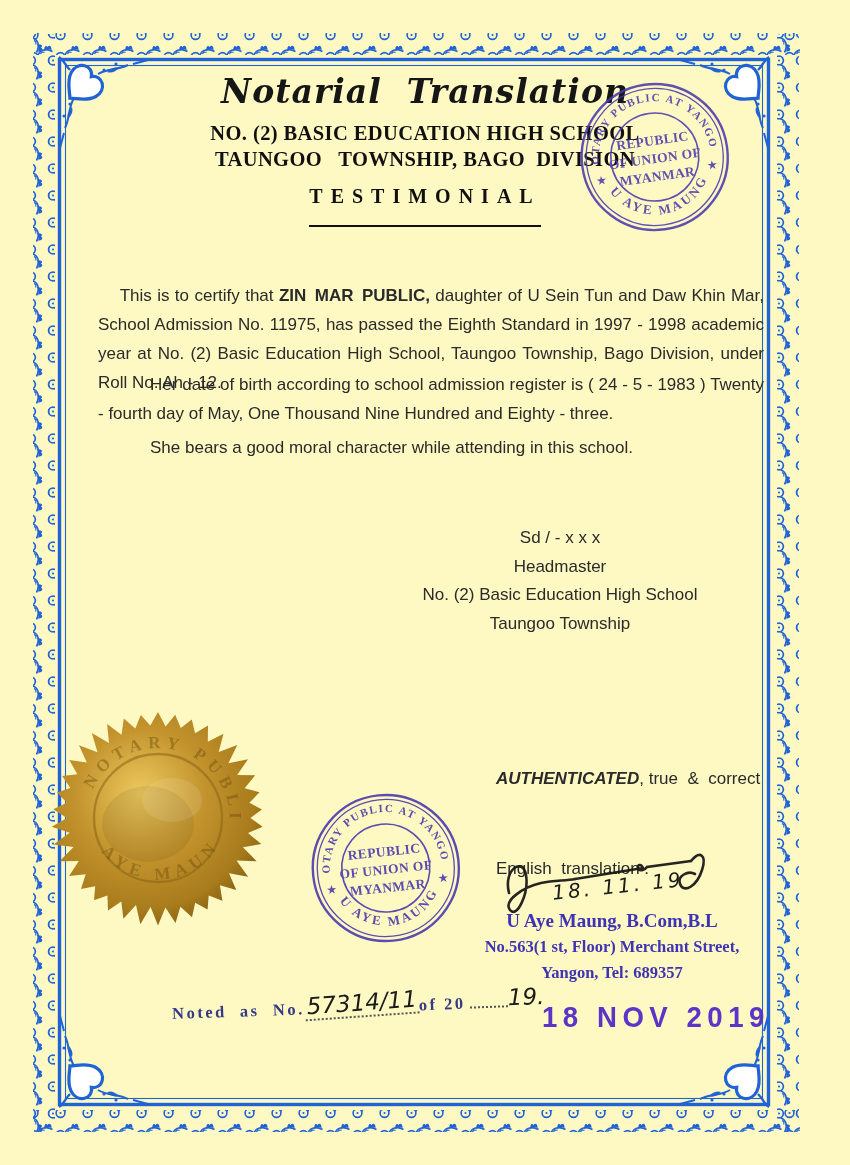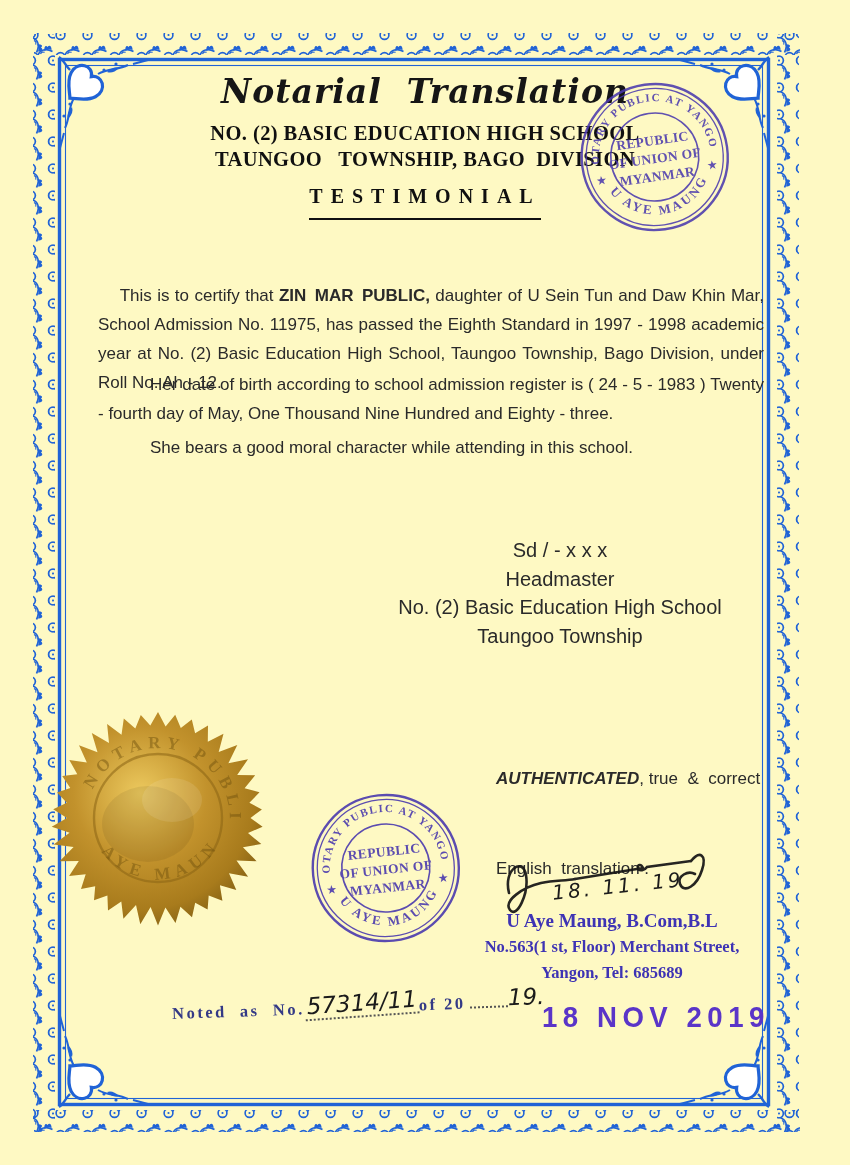--- a/index.html
+++ b/index.html
@@ -11,26 +11,26 @@
   .sB{stroke:var(--border_blue);fill:none;}
   .fB{fill:var(--border_blue);}
   .heartP{fill:#ffffff;stroke:var(--border_blue);}
   
   .script-title{font-family:"DejaVu Serif",serif;font-style:italic;font-weight:700;
                 font-size:33px;color:#161616;letter-spacing:1px;white-space:pre-wrap;}
   .school{font-family:"Liberation Serif",serif;font-weight:700;font-size:20.5px;
           color:#101010;line-height:26px;white-space:pre-wrap;letter-spacing:.4px;}
   .testimonial{display:inline-block;font-family:"Liberation Serif",serif;font-weight:700;
                font-size:20px;letter-spacing:8px;color:#101010;border-bottom:2.5px solid #101010;
-               padding-bottom:10px;}
+               padding-bottom:17px;}
   
   .para{font-size:17px;line-height:29px;text-align:justify;text-indent:52px;
         color:#2a2a2a;white-space:pre-wrap;}
   .bname{font-weight:700;word-spacing:3px;}
-  .sigblock{font-size:20px;line-height:28.5px;color:#2a2a2a;margin-top:12px;}
+  .sigblock{font-size:17px;line-height:28.5px;color:#2a2a2a;}
   .auth{font-size:17px;line-height:30px;color:#2a2a2a;white-space:pre-wrap;}
   .auth b{font-style:italic;font-weight:700;}
   
   .stampArc{font:700 11px "Liberation Serif",serif;fill:var(--stamp_ink);letter-spacing:1.6px;}
   .stampArcB{font:700 13px "Liberation Serif",serif;fill:var(--stamp_ink);letter-spacing:2.6px;}
   .stampCenter{font:700 13.5px "Liberation Serif",serif;fill:var(--stamp_ink);text-anchor:middle;letter-spacing:.4px;}
   .stampStar{font:12px "DejaVu Sans",sans-serif;fill:var(--stamp_ink);text-anchor:middle;}
   
   .notary{font-family:"Liberation Serif",serif;font-weight:700;color:var(--notary_text);
           line-height:26px;font-size:16.5px;}
@@ -194,21 +194,21 @@
       <path d="M14,58 C8,34 28,22 31,40 C34,58 22,84 15,75 C8,66 28,52 46,48 C60,45 70,46 80,44"></path>
       <path d="M80,44 L148,33 C146,28 142,30 143,33 C144,37 150,35 152,32 L196,26"></path>
       <path d="M196,26 C205,15 212,20 207,35 C202,51 189,59 185,49 C182,41 193,35 200,39"></path>
     </g>
   </svg>
   <div class="abs hand handdate" style="left:552px;top:874px;">18. 11. 19</div>
 
   <div class="abs center notary" style="left:462px;top:908px;width:300px;">
     <div class="nname">U Aye Maung, B.Com,B.L</div>
     <div>No.563(1 st, Floor) Merchant Street,</div>
-    <div>Yangon, Tel: 685689</div>
+    <div>Yangon, Tel: 689357</div>
   </div>
 
   <div class="abs noted" style="left:172px;top:998px;">
     <span class="printed">Noted  as  No.</span><span class="hand num">57314/11</span><span class="printed">of 20</span>
     <span class="dotseg"></span><span class="hand yr">19.</span>
   </div>
 
   <div class="abs datestamp" style="left:542px;top:1000px;">18 NOV 2019</div>
 
 </div>

